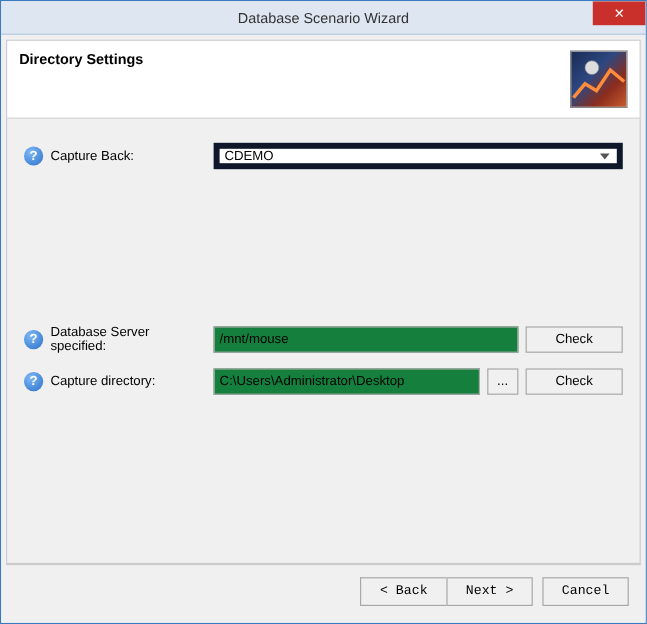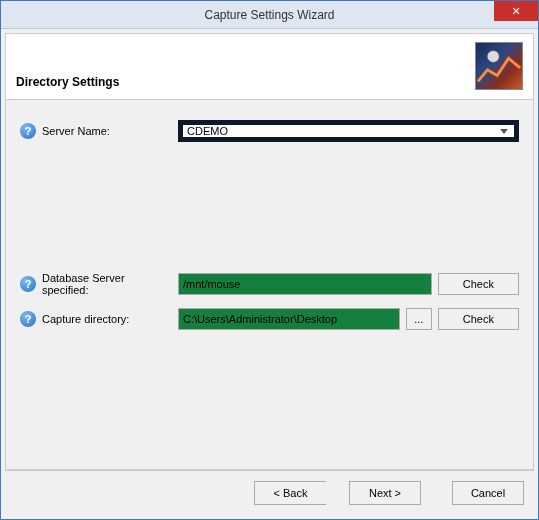--- a/index.html
+++ b/index.html
@@ -49,21 +49,21 @@
   }
   .header-panel {
     background: #fff;
     border: 1px solid #ccc;
     padding: 8px 10px;
     display: flex;
     align-items: flex-start;
     gap: 10px;
     min-height: 64px;
   }
-  .header-text { flex: 1; margin-top: 33px; }
+  .header-text { flex: 1; }
   .header-title {
     font-weight: bold;
     color: #000;
     font-size: 12px;
     margin-bottom: 2px;
   }
   .header-desc {
     font-size: 11px;
     color: #000;
     padding-left: 18px;
@@ -163,31 +163,30 @@
     border-top: 1px solid #ccc;
     margin-top: auto;
   }
   .nav-btn {
     min-width: 72px;
     height: 24px;
     border: 1px solid #a9a9a9;
     background: #f0f0f0;
     font-size: 11px;
     cursor: pointer;
-    font-family: Liberation Sans, sans-serif;
-    margin-left: 23px;
+    font-family: Liberation Mono, monospace;
   }
   .nav-pair { display:flex; }
   .nav-pair .nav-btn:first-child { border-right:none; }
 </style>
 </head>
 <body>
 
 <div class="titlebar">
-  <span class="titlebar-title">Capture Settings Wizard</span>
+  <span class="titlebar-title">Database Scenario Wizard</span>
   <div class="close-btn">
     <span>✕</span>
   </div>
 </div>
 
 <div class="wizard-body">
 
   <div class="header-panel">
     <div class="header-text">
       <div class="header-title">Directory Settings</div>
@@ -197,21 +196,21 @@
         <path d="M2 40 L12 28 L22 34 L34 16 L46 26" stroke="#ff8c3a" stroke-width="3" fill="none"></path>
         <circle cx="18" cy="14" r="6" fill="#ddd" stroke="#888" stroke-width="0.5"></circle>
       </svg>
     </div>
   </div>
 
   <div class="content-panel">
 
     <div class="row">
       <div class="help-icon">?</div>
-      <div class="row-label">Server Name:</div>
+      <div class="row-label">Capture Back:</div>
       <div class="combo">
         <span>CDEMO</span>
       </div>
     </div>
 
     <div class="row spaced-top">
       <div class="help-icon">?</div>
       <div class="row-label">Database Server specified:</div>
       <input class="input-text" type="text" value="/mnt/mouse" style="">
       <button class="btn">Check</button>

